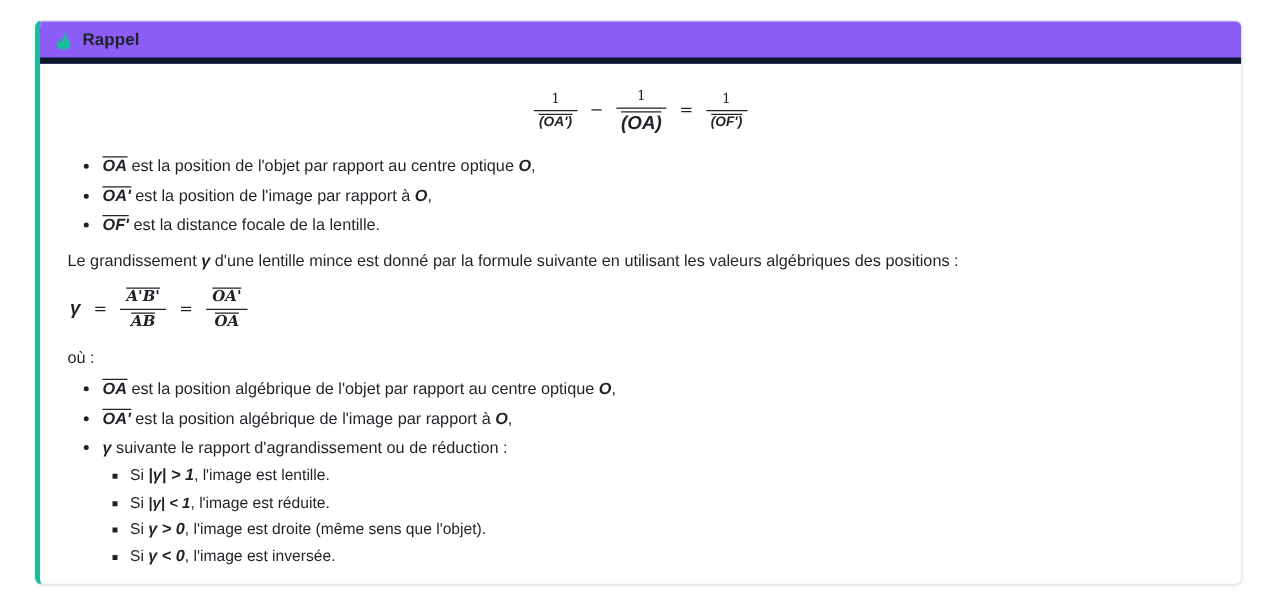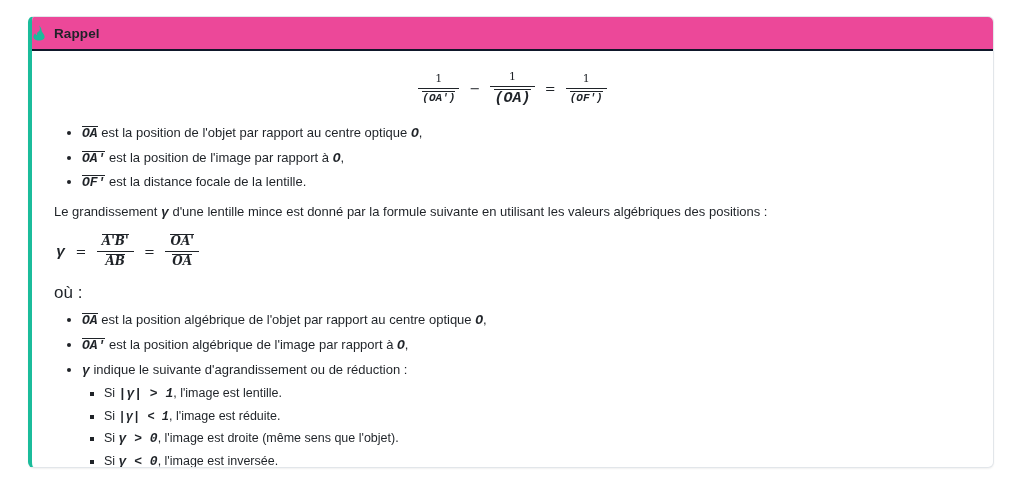--- a/index.html
+++ b/index.html
@@ -26,25 +26,26 @@
     background: #ffffff;
     border: 1px solid #e2e6ea;
     border-left: 4px solid #1bbc9b;
     border-radius: 6px;
     box-shadow: 0 1px 2px rgba(0,0,0,0.06);
     box-sizing: border-box;
     overflow: hidden;
   }
   .callout-header {
     height: 34px;
-    background: #ec4899;
+    background: #8b5cf6;
     display: flex;
     align-items: center;
+    padding-left: 12px;
     box-sizing: border-box;
-    border-bottom: 2px solid #0f172a;
+    border-bottom: 5px solid #0f172a;
   }
   .flame-icon {
     width: 14px;
     height: 16px;
     margin-right: 8px;
     display: inline-block;
     flex: none;
   }
   .callout-title {
     font-size: 13.5px;
@@ -56,21 +57,21 @@
     padding: 10px 22px 10px 22px;
     font-size: 13px;
     color: #1f2328;
     line-height: 1.45;
   }
   
   .math {
     font-family: "DejaVu Serif", serif;
   }
   .mvar {
-    font-family: Liberation Mono, monospace;
+    font-family: Liberation Sans, sans-serif;
     font-style: italic;
     font-weight: bold;
   }
   .ovl {
     border-top: 1.4px solid #1f2328;
     padding-top: 0px;
     display: inline-block;
     line-height: 1.15;
   }
   .display-eq {
@@ -122,21 +123,21 @@
   .para {
     margin: 10px 0 8px 0;
     font-size: 13px;
   }
   .gamma-eq {
     margin: 10px 0 8px 2px;
     font-size: 14px;
   }
   .small-note {
     margin: 10px 0 2px 0;
-    font-size: 17px;
+    font-size: 13px;
   }
   .frac-big {
     display: inline-block;
     vertical-align: middle;
     text-align: center;
     font-family: "DejaVu Serif", serif;
     font-style: italic;
     font-weight: bold;
   }
   .frac-big .num {
@@ -232,21 +233,21 @@
           <span>est la position algébrique de l'objet par rapport au centre optique</span>
           <span class="mvar">O</span><span>,</span>
         </li>
         <li>
           <span class="mvar nb"><span class="ovl">OA'</span></span>
           <span>est la position algébrique de l'image par rapport à</span>
           <span class="mvar">O</span><span>,</span>
         </li>
         <li>
           <span class="mvar">γ</span>
-          <span>indique le suivante d'agrandissement ou de réduction :</span>
+          <span>suivante le rapport d'agrandissement ou de réduction :</span>
 
           <ul class="lvl2">
             <li>
               <span>Si</span>
               <span class="mvar math" style="font-size:13px;text-align:center;">|γ| &gt; 1</span><span>, l'image est lentille.</span>
             </li>
             <li>
               <span>Si</span>
               <span class="mvar math" style="font-size:12px;">|γ| &lt; 1</span><span>, l'image est réduite.</span>
             </li>

